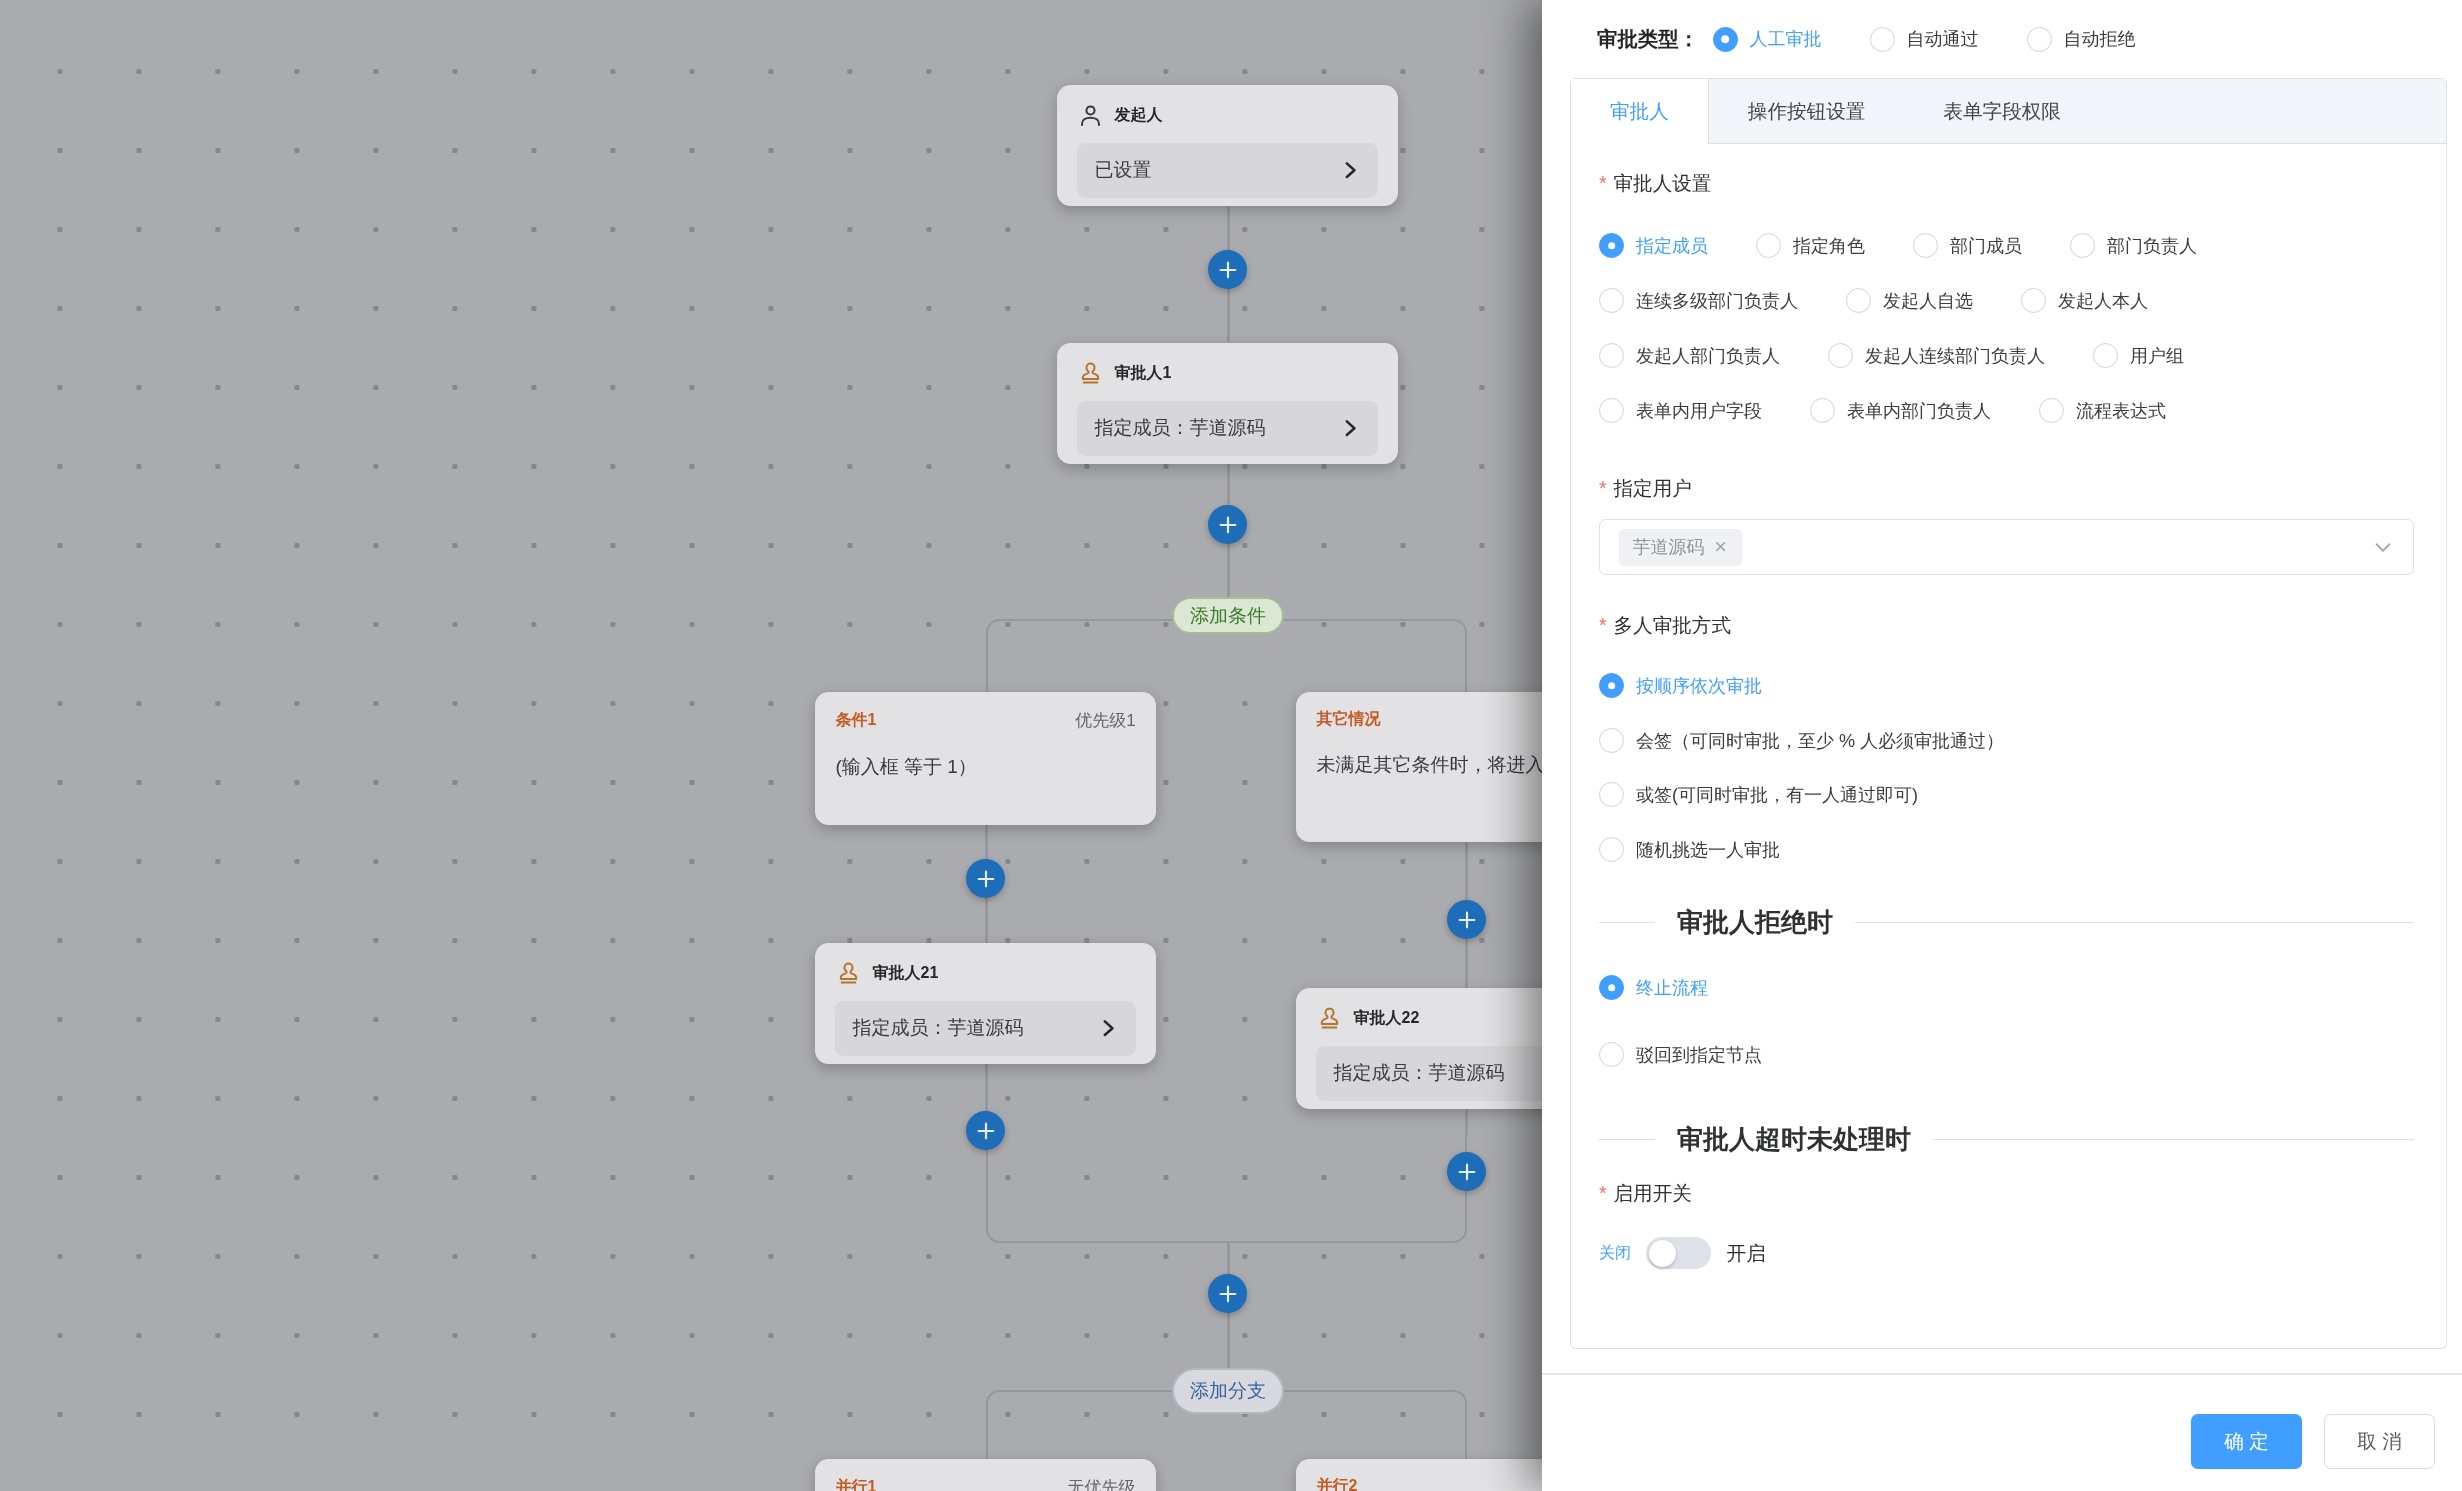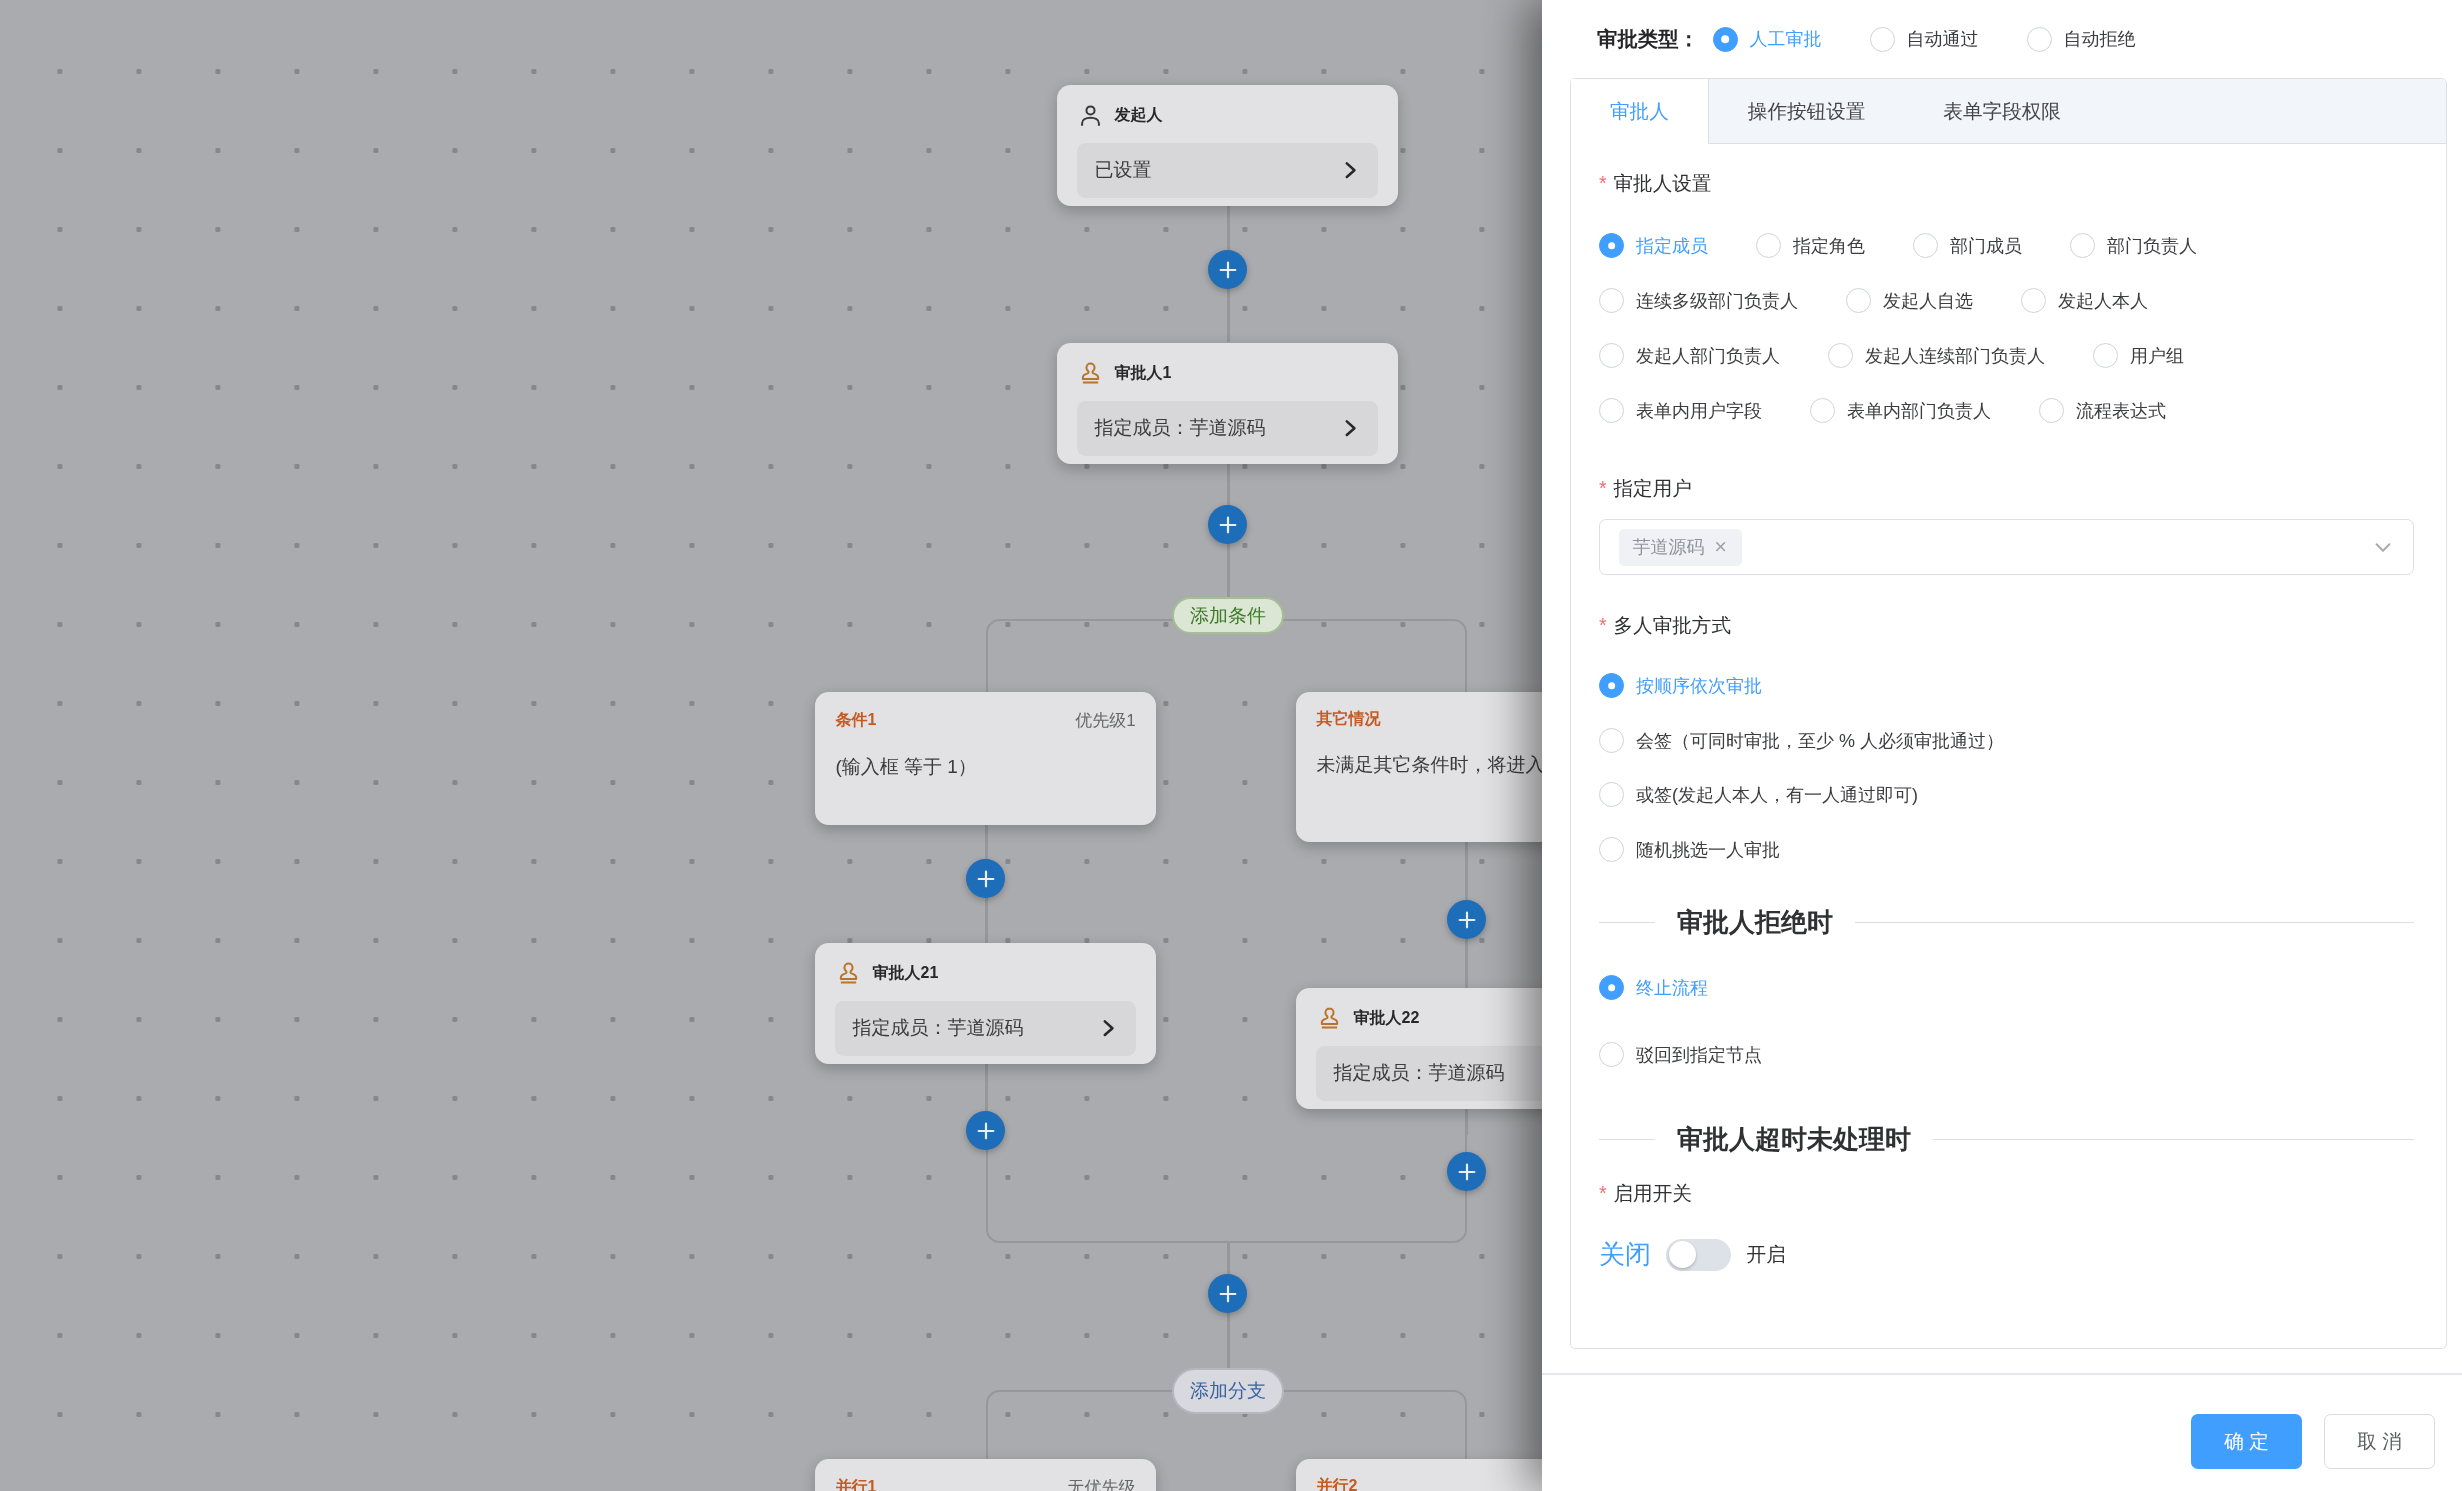--- a/index.html
+++ b/index.html
@@ -74,21 +74,21 @@
   .sel-tag { display:flex; align-items:center; gap:8.5px; background:#eff1f4; border-radius:5.1px;
     height:37px; padding:0 13.6px; font-size:18px; color:#8f9399; }
   .sel-caret { margin-left:auto; display:flex; }
 
   .divider-row { display:flex; align-items:center; }
   .divider-row .dl-short { width:56px; height:1.7px; background:#dcdfe6; }
   .divider-row .dl-long { flex:1; height:1.7px; background:#dcdfe6; }
   .divider-title { margin:0 22px; font-size:26px; font-weight:700; color:#303133; white-space:nowrap; }
 
   .switch-row { display:flex; align-items:center; gap:15.3px; }
-  .sw-off-label { font-size:26px; color:#409eff; }
+  .sw-off-label { font-size:16px; color:#409eff; }
   .sw-on-label { font-size:19.6px; color:#303133; }
   .switch-track { width:65px; height:32px; border-radius:16px; background:#dde1e8;
     position:relative; cursor:pointer; }
   .switch-knob { position:absolute; left:2.6px; top:2.6px; width:27px; height:27px; border-radius:50%;
     background:#fff; box-shadow:0 1.7px 3.4px rgba(0,0,0,.2); }
 
   .drawer-footer-line { position:absolute; left:0; right:0; top:1373px; height:1.7px; background:#e4e7ed; }
   .drawer-footer { position:absolute; left:0; right:27px; top:1414px; display:flex;
     justify-content:flex-end; gap:22px; }
   .btn { height:55px; min-width:111px; border-radius:6.8px; font-size:19.6px;
@@ -427,21 +427,21 @@
       </div>
       <div class="prow" style="top:584px;">
         <span class="radio-item">
             <span class="radio-dot"></span>
             <span class="radio-label">会签（可同时审批，至少 % 人必须审批通过）</span>
           </span>
       </div>
       <div class="prow" style="top:638px;">
         <span class="radio-item">
             <span class="radio-dot"></span>
-            <span class="radio-label">或签(发起人本人，有一人通过即可)</span>
+            <span class="radio-label">或签(可同时审批，有一人通过即可)</span>
           </span>
       </div>
       <div class="prow" style="top:693px;">
         <span class="radio-item">
             <span class="radio-dot"></span>
             <span class="radio-label">随机挑选一人审批</span>
           </span>
       </div>
 
       <div class="prow divider-row" style="top:761px;">

